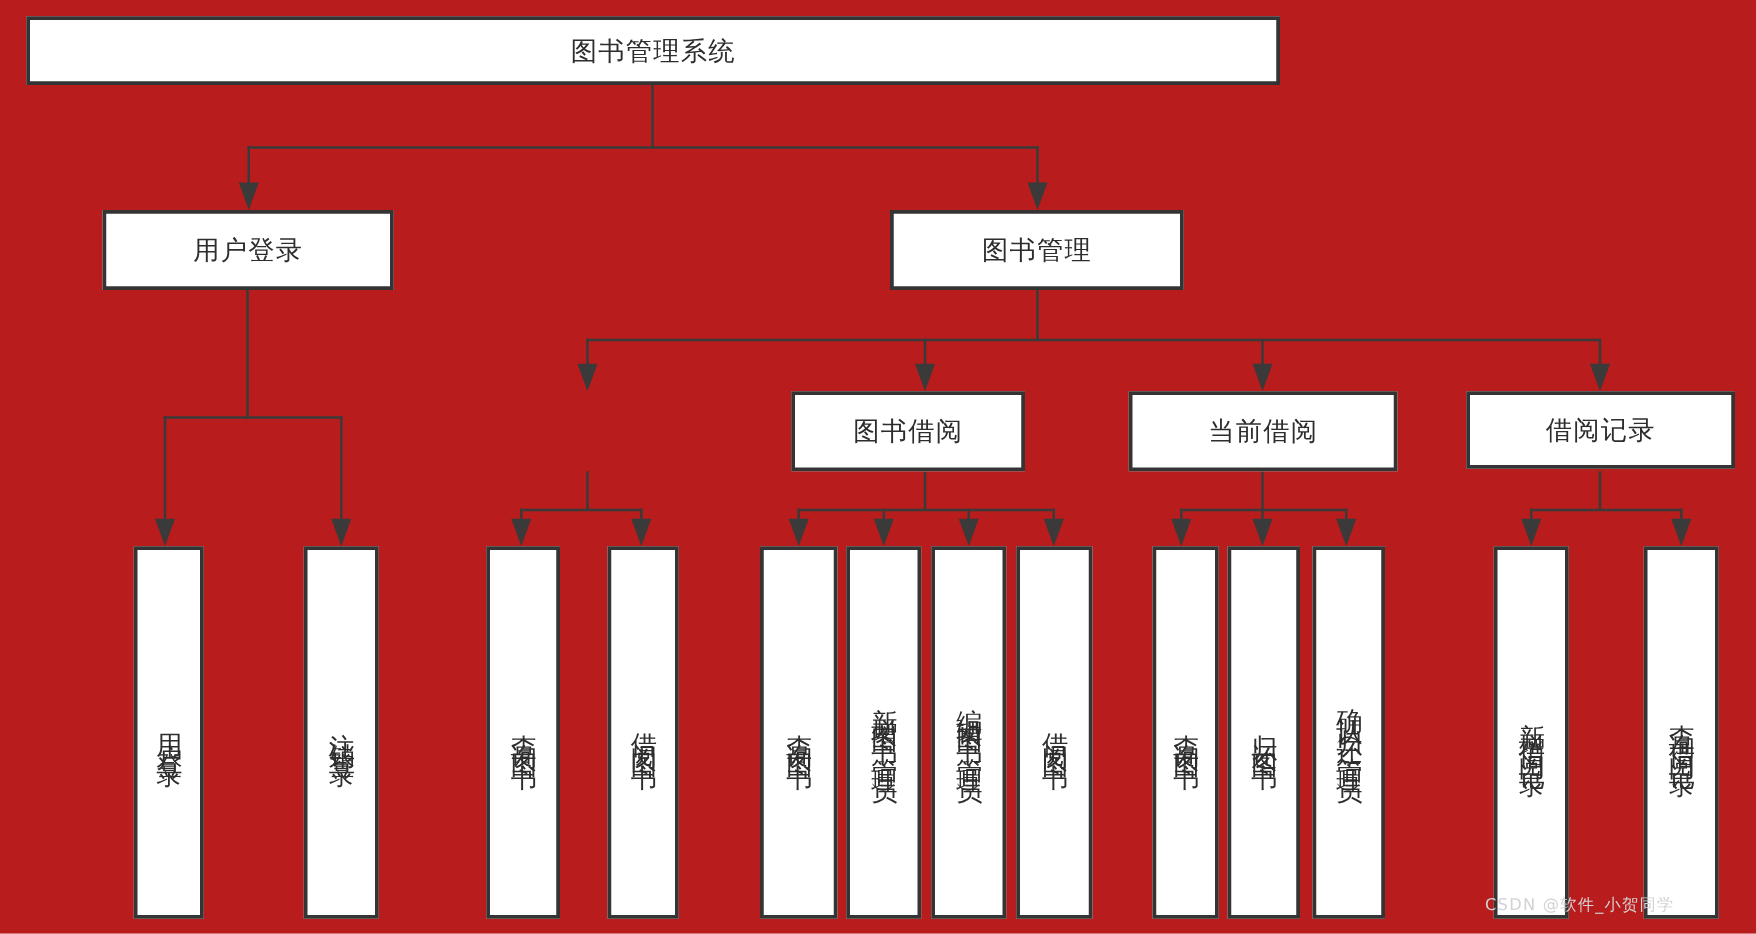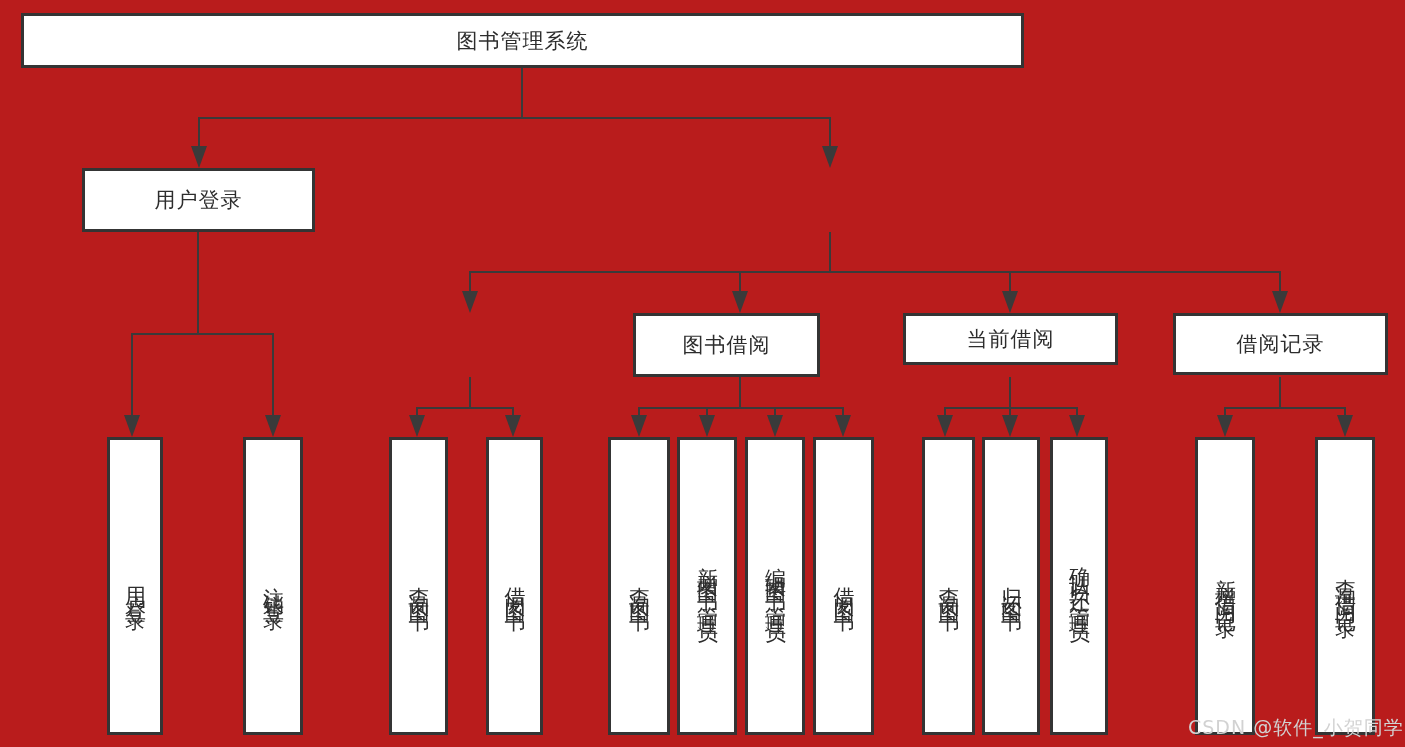--- a/index.html
+++ b/index.html
@@ -9,21 +9,21 @@
         display:flex;align-items:center;justify-content:center;font-size:21px;letter-spacing:1px;}
   .vbox{position:absolute;box-sizing:border-box;border:3px solid #343434;background:#ffffff;
         top:437px;height:298px;display:flex;align-items:center;justify-content:center;}
   .vbox .lbl{writing-mode:vertical-rl;text-orientation:mixed;font-size:21px;letter-spacing:8px;
              line-height:1;white-space:nowrap;}
   .line{position:absolute;background:#3a3a3a;}
   .vl{width:2.5px;}
   .hl{height:2.5px;}
   .arr{position:absolute;width:0;height:0;border-left:8px solid transparent;
        border-right:8px solid transparent;border-top:22px solid #3a3a3a;}
-  .watermark{position:absolute;left:1188px;top:715px;font-size:19px;color:#d2d2d2;
+  .watermark{position:absolute;left:1188px;top:715px;font-size:13px;color:#d2d2d2;
              letter-spacing:1px;z-index:10;white-space:nowrap;}
 </style>
 </head>
 <body>
 
 <div id="stage">
 
   <div class="line vl" style="left:520.75px;top:68px;height:50px;"></div>
   <div class="line hl" style="left:197.75px;top:116.75px;width:633px;"></div>
   <div class="line vl" style="left:197.75px;top:117px;height:31px;"></div>
@@ -83,27 +83,30 @@
   <div class="arr" style="left:1337px;top:415px;"></div>
 
   <div class="hbox" style="left:21px;top:13px;width:1003px;height:55px;">
     <span>图书管理系统</span>
   </div>
 
   <div class="hbox" style="left:82px;top:168px;width:233px;height:64px;">
     <span>用户登录</span>
   </div>
 
+  <div class="hbox" style="left:712px;top:168px;width:235px;height:64px;">
+    <span>图书管理</span>
+  </div>
 
 
   <div class="hbox" style="left:633px;top:313px;width:187px;height:64px;">
     <span>图书借阅</span>
   </div>
 
-  <div class="hbox" style="left:903px;top:313px;width:215px;height:52px;">
+  <div class="hbox" style="left:903px;top:313px;width:215px;height:64px;">
     <span>当前借阅</span>
   </div>
 
   <div class="hbox" style="left:1173px;top:313px;width:215px;height:62px;">
     <span>借阅记录</span>
   </div>
 
   <div class="vbox" style="left:107px;width:56px;">
     <span class="lbl">用户登录</span>
   </div>

